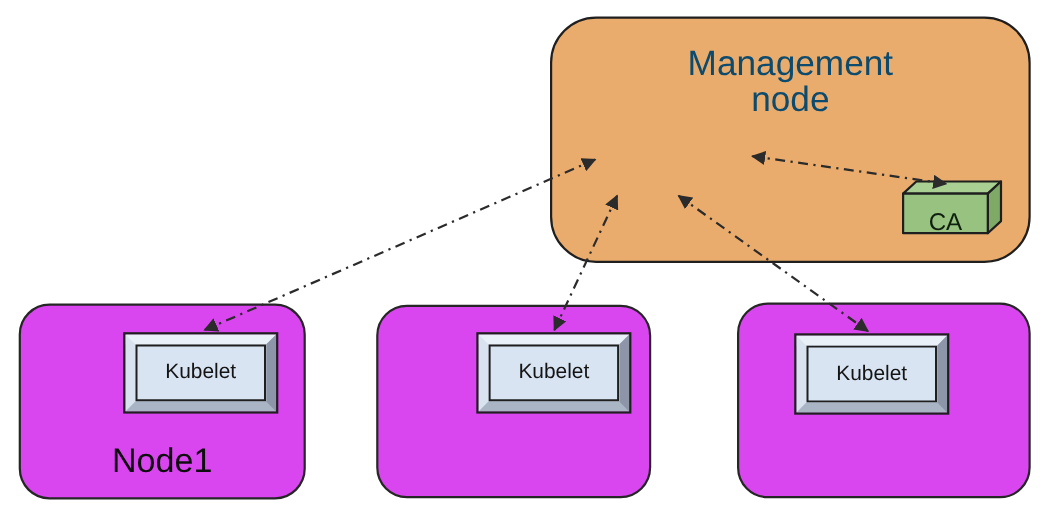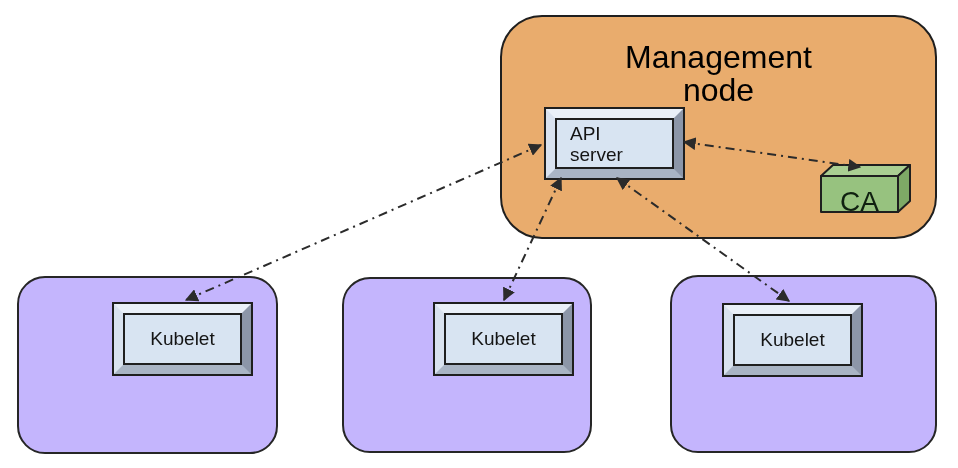--- a/index.html
+++ b/index.html
@@ -14,27 +14,27 @@
   .mgmt {
     position:absolute; left:500px; top:15px; width:437px; height:224px;
     box-sizing:border-box;
     background:#E9AC6D;
     border:2.5px solid #1F1F1F;
     border-radius:42px;
   }
   .mgmt-title {
     position:absolute; left:0; right:0; top:24px;
     text-align:center;
-    font-size:32px; line-height:33px; font-weight:400; color:#000000;
+    font-size:32px; line-height:33px; font-weight:400; color:#0c4a6e;
   }
   .mgmt-title span { display:inline-block; max-width:210px; }
 
   .node-card {
     position:absolute; box-sizing:border-box;
-    background:#c4b5fd;
+    background:#d946ef;
     border:2.5px solid #262626;
     border-radius:28px;
   }
   #node1 { left:17px;  top:276px; width:261px; height:178px; }
   #node2 { left:342px; top:277px; width:250px; height:176px; }
   #node3 { left:670px; top:275px; width:267px; height:178px; }
 
   .node-label {
     position:absolute; left:0; right:0; top:124px;
     text-align:center;
@@ -65,50 +65,48 @@
   .kubelet-text {
     position:absolute; inset:0;
     display:flex; align-items:center; justify-content:center;
     font-size:19px; color:#141414;
   }
 
   
   .ca-label {
     position:absolute; left:821px; top:176px; width:77px; height:52px;
     display:flex; align-items:center; justify-content:center;
-    font-size:28px; color:#102010; z-index:7;
+    font-size:22px; color:#102010; z-index:7;
   }
 
   
   #overlay {
     position:absolute; left:0; top:0; width:958px; height:468px;
     z-index:5; pointer-events:none;
   }
   .conn { stroke:#2B2B2B; stroke-width:2; fill:none;
           stroke-dasharray:9 5 2 5; }
 </style>
 </head>
 <body>
 
 <div id="stage">
 
   <div class="mgmt">
     <div class="mgmt-title">
       <span>Management node</span>
     </div>
 
-    <div class="bevel api-box">
-      <div class="api-text">API server</div>
-    </div>
   </div>
 
   <div id="node1" class="node-card">
     <div class="bevel kubelet-box">
       <div class="kubelet-text">Kubelet</div>
     </div>
+    <div class="node-label">Node1</div>
   </div>
 
   <div id="node2" class="node-card">
     <div class="bevel kubelet-box">
       <div class="kubelet-text">Kubelet</div>
     </div>
   </div>
 
   <div id="node3" class="node-card">
     <div class="bevel kubelet-box">

